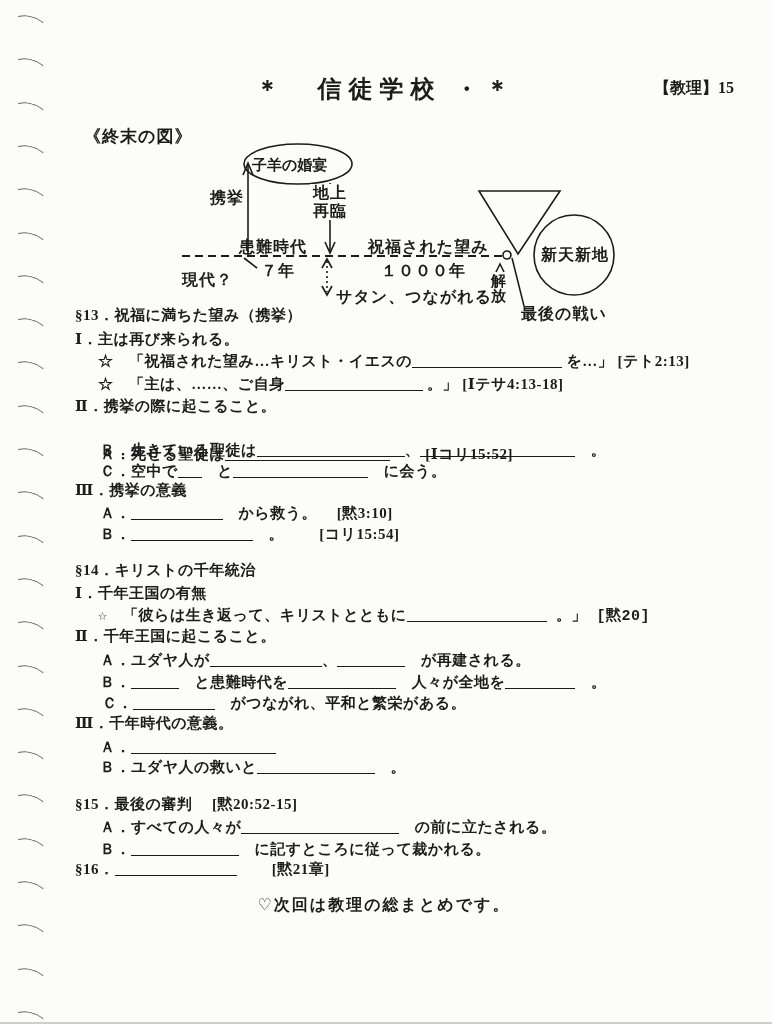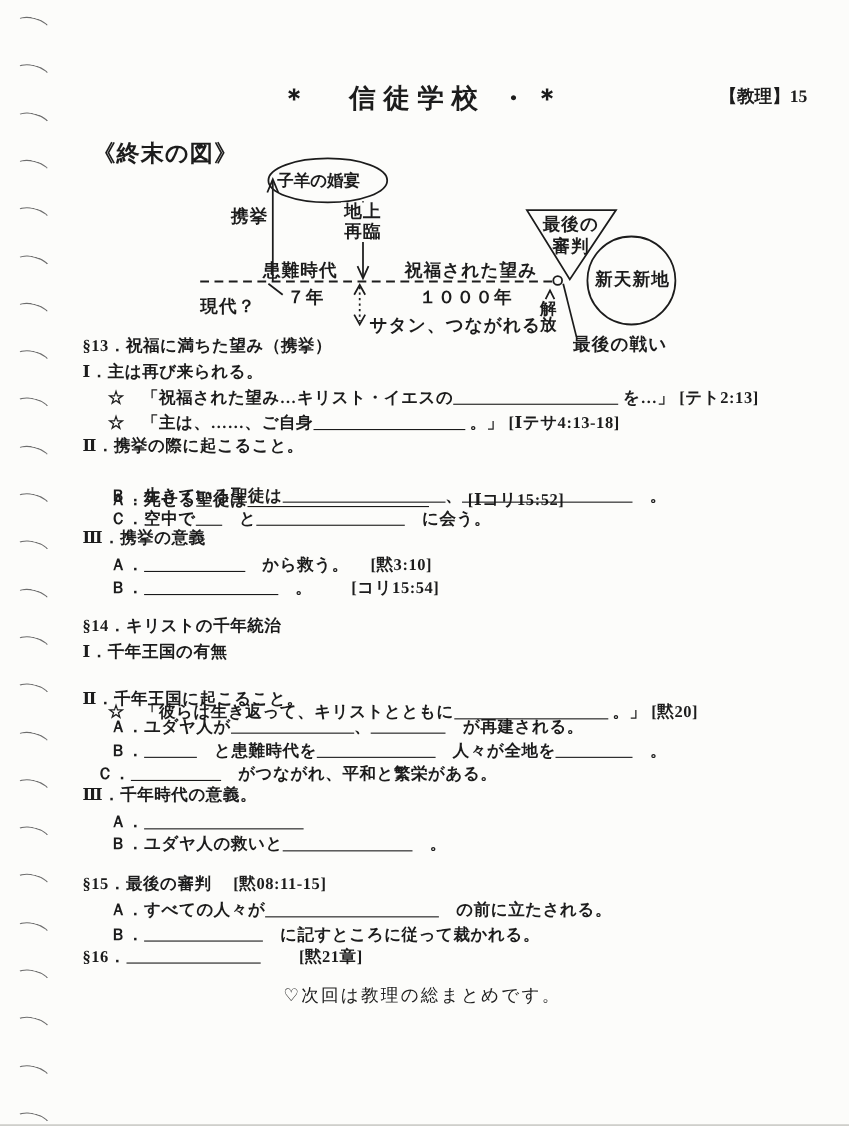--- a/index.html
+++ b/index.html
@@ -15,21 +15,21 @@
   
   .binding-arc{
     position:absolute;left:13px;width:31px;height:15px;
     border:1.7px solid transparent;border-top-color:#6d6d6d;
     border-radius:50%;transform:rotate(14deg);
   }
   
   #title{top:73px;left:0;width:772px;text-align:center;
     font-size:24px;font-weight:bold;letter-spacing:7px;}
   #doc-tag{top:78px;left:654px;font-size:16px;font-weight:bold;}
-  #diagram-heading{top:125px;left:84px;font-size:21px;font-weight:bold;letter-spacing:1px;}
+  #diagram-heading{top:125px;left:84px;font-size:17px;font-weight:bold;letter-spacing:1px;}
   
   .dlabel{font-size:16px;font-weight:bold;line-height:18px;letter-spacing:1px;white-space:pre-line;}
   #lamb-label{top:156px;left:252px;font-size:15px;letter-spacing:0;}
   #rapture-label{top:189px;left:210px;}
   #second-coming-label{top:184px;left:310px;width:40px;text-align:center;background:#fcfcfa;}
   #present-label{top:239px;left:182px;margin-top:32px;}
   #tribulation-label{top:238px;left:239px;}
   #seven-years-label{top:262px;left:261px;}
   #millennium-label{top:238px;left:368px;}
   #thousand-years-label{top:262px;left:381px;}
@@ -38,21 +38,21 @@
   #new-heaven-label{top:246px;left:535px;width:80px;text-align:center;}
   #release-label{top:274px;left:489px;width:20px;line-height:15px;font-size:15px;text-align:center;}
   #last-battle-label{top:305px;left:521px;}
   
   .ws-line{position:absolute;font-size:15px;font-weight:bold;line-height:19px;
     letter-spacing:0.5px;white-space:nowrap;}
   .blank{display:inline-block;height:0.95em;border-bottom:1.6px solid #1a1a1a;
     vertical-align:baseline;transform:translateY(2px);}
   
   #footer-note{top:895px;left:0;width:768px;text-align:center;
-    font-size:16px;font-weight:normal;letter-spacing:2px;}
+    font-size:16px;font-weight:bold;letter-spacing:2px;}
   #bottom-edge{position:absolute;left:0;bottom:0;width:772px;height:2px;background:#cfcfcb;}
   svg{position:absolute;left:0;top:0;}
 </style>
 </head>
 <body>
 
 <div id="page">
 
   <div id="binding-arcs">
       <div class="binding-arc" style="top: 16px;"></div>
@@ -117,50 +117,48 @@
   <div class="abs dlabel" id="lamb-label">子羊の婚宴</div>
   <div class="abs dlabel" id="rapture-label">携挙</div>
   <div class="abs dlabel" id="second-coming-label">地上
 再臨</div>
   <div class="abs dlabel" id="present-label">現代？</div>
   <div class="abs dlabel" id="tribulation-label">患難時代</div>
   <div class="abs dlabel" id="seven-years-label">７年</div>
   <div class="abs dlabel" id="millennium-label">祝福された望み</div>
   <div class="abs dlabel" id="thousand-years-label">１０００年</div>
   <div class="abs dlabel" id="satan-label">サタン、つながれる</div>
-  <div class="abs dlabel" id="judgment-label">最後の
-審判</div>
   <div class="abs dlabel" id="new-heaven-label">新天新地</div>
   <div class="abs dlabel" id="release-label">解
 放</div>
   <div class="abs dlabel" id="last-battle-label">最後の戦い</div>
 
   <div id="worksheet">
       <div class="ws-line" style="left: 75px; top: 306px;"><span>§13．祝福に満ちた望み（携挙）</span></div>
       <div class="ws-line" style="left: 75px; top: 330px;"><span>Ⅰ．主は再び来られる。</span></div>
       <div class="ws-line" style="left: 98px; top: 351px;"><span>☆　「祝福された望み…キリスト・イエスの</span><span class="blank" style="width: 150px;"></span><span> を…」 [テト2:13]</span></div>
       <div class="ws-line" style="left: 98px; top: 374px;"><span>☆　「主は、……、ご自身</span><span class="blank" style="width: 138px;"></span><span> 。」 [Ⅰテサ4:13-18]</span></div>
       <div class="ws-line" style="left: 75px; top: 397px;"><span>Ⅱ．携挙の際に起こること。</span></div>
       <div class="ws-line" style="left: 100px; top: 419px; margin-top: 25px;"><span>Ａ．死せる聖徒は</span><span class="blank" style="width: 165px;"></span><span>　　 [Ⅰコリ15:52]</span></div>
       <div class="ws-line" style="left: 100px; top: 440px;"><span>Ｂ．生きている聖徒は</span><span class="blank" style="width: 148px;"></span><span>、</span><span class="blank" style="width: 155px;"></span><span>　。</span></div>
       <div class="ws-line" style="left: 100px; top: 461px;"><span>Ｃ．空中で</span><span class="blank" style="width: 24px;"></span><span>　と</span><span class="blank" style="width: 135px;"></span><span>　に会う。</span></div>
       <div class="ws-line" style="left: 75px; top: 481px;"><span>Ⅲ．携挙の意義</span></div>
       <div class="ws-line" style="left: 100px; top: 503px;"><span>Ａ．</span><span class="blank" style="width: 92px;"></span><span>　から救う。　 [黙3:10]</span></div>
       <div class="ws-line" style="left: 100px; top: 524px;"><span>Ｂ．</span><span class="blank" style="width: 122px;"></span><span>　。　　 [コリ15:54]</span></div>
       <div class="ws-line" style="left: 75px; top: 561px; text-align: right;"><span>§14．キリストの千年統治</span></div>
       <div class="ws-line" style="left: 75px; top: 584px;"><span>Ⅰ．千年王国の有無</span></div>
-      <div class="ws-line" style="left: 98px; top: 637px;"><span>☆　「彼らは生き返って、キリストとともに</span><span class="blank" style="width: 140px;"></span><span> 。」 [黙20]</span></div>
+      <div class="ws-line" style="left: 98px; top: 605px; font-family: Liberation Mono, monospace;"><span>☆　「彼らは生き返って、キリストとともに</span><span class="blank" style="width: 140px;"></span><span> 。」 [黙20]</span></div>
       <div class="ws-line" style="left: 75px; top: 627px;"><span>Ⅱ．千年王国に起こること。</span></div>
       <div class="ws-line" style="left: 100px; top: 650px;"><span>Ａ．ユダヤ人が</span><span class="blank" style="width: 112px;"></span><span>、</span><span class="blank" style="width: 68px;"></span><span>　が再建される。</span></div>
       <div class="ws-line" style="left: 100px; top: 672px;"><span>Ｂ．</span><span class="blank" style="width: 48px;"></span><span>　と患難時代を</span><span class="blank" style="width: 108px;"></span><span>　人々が全地を</span><span class="blank" style="width: 70px;"></span><span>　。</span></div>
-      <div class="ws-line" style="left: 88px; top: 693px;"><span>Ｃ．</span><span class="blank" style="width: 82px;"></span><span>　がつながれ、平和と繁栄がある。</span></div>
+      <div class="ws-line" style="left: 102px; top: 693px;"><span>Ｃ．</span><span class="blank" style="width: 82px;"></span><span>　がつながれ、平和と繁栄がある。</span></div>
       <div class="ws-line" style="left: 75px; top: 714px;"><span>Ⅲ．千年時代の意義。</span></div>
       <div class="ws-line" style="left: 100px; top: 737px;"><span>Ａ．</span><span class="blank" style="width: 145px;"></span></div>
       <div class="ws-line" style="left: 100px; top: 757px;"><span>Ｂ．ユダヤ人の救いと</span><span class="blank" style="width: 118px;"></span><span>　。</span></div>
-      <div class="ws-line" style="left: 75px; top: 795px;"><span>§15．最後の審判　 [黙08:11-15]</span></div>
+      <div class="ws-line" style="left: 75px; top: 795px;"><span>§15．最後の審判　 [黙20:52-15]</span></div>
       <div class="ws-line" style="left: 100px; top: 817px;"><span>Ａ．すべての人々が</span><span class="blank" style="width: 158px;"></span><span>　の前に立たされる。</span></div>
       <div class="ws-line" style="left: 100px; top: 839px;"><span>Ｂ．</span><span class="blank" style="width: 108px;"></span><span>　に記すところに従って裁かれる。</span></div>
       <div class="ws-line" style="left: 75px; top: 859px;"><span>§16．</span><span class="blank" style="width: 122px;"></span><span>　　 [黙21章]</span></div>
     </div>
 
   <div class="abs" id="footer-note">♡次回は教理の総まとめです。</div>
   <div id="bottom-edge"></div>
 </div>
 
 </body></html>

